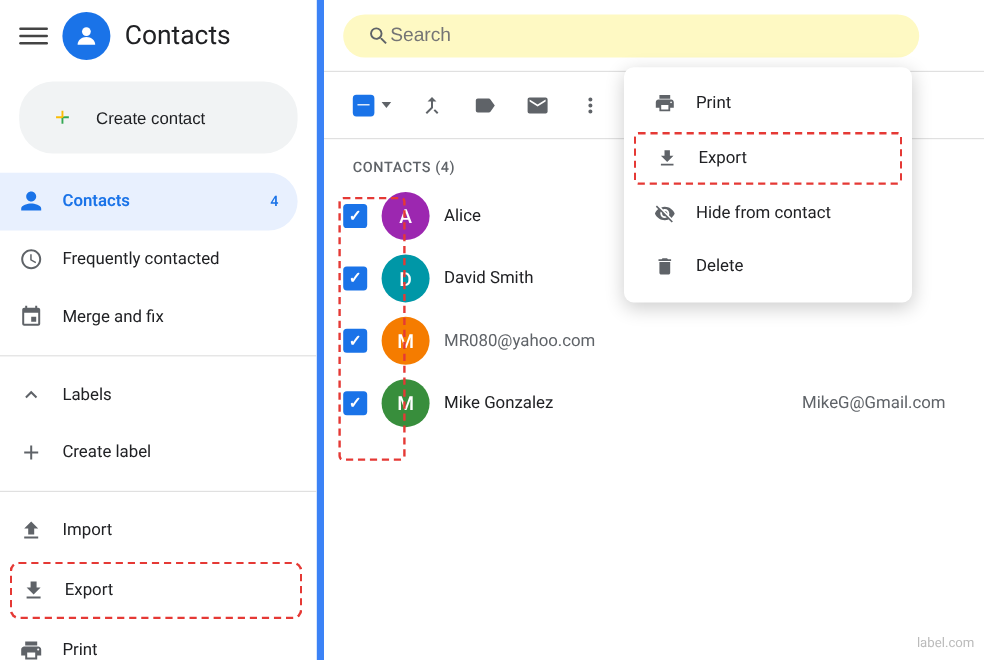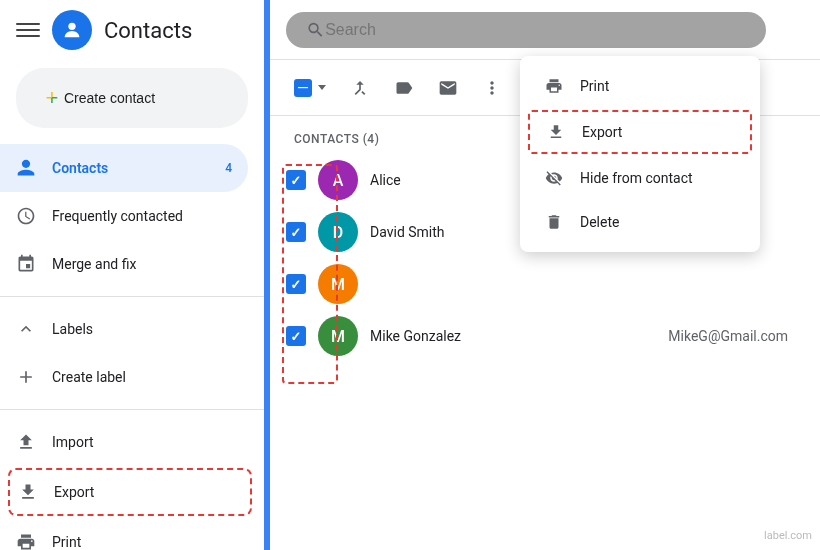--- a/index.html
+++ b/index.html
@@ -45,21 +45,21 @@
     .app-title {
       font-size: 22px;
       font-weight: 400;
       color: #202124;
     }
 
     .create-contact-btn {
       margin: 8px 16px 16px 16px;
       display: flex;
       align-items: center;
-      gap: 0;
+      gap: 16px;
       padding: 18px 24px;
       border-radius: 28px;
       background: #f1f3f4;
       border: none;
       cursor: pointer;
       font-size: 14px;
       color: #202124;
       font-weight: 500;
       width: calc(100% - 32px);
     }
@@ -147,21 +147,21 @@
       display: flex;
       align-items: center;
       padding: 0 16px;
       border-bottom: 1px solid #e0e0e0;
     }
 
     .search-box {
       display: flex;
       align-items: center;
       gap: 0;
-      background: #a3a3a3;
+      background: #fef9c3;
       border-radius: 24px;
       padding: 8px 20px;
       width: 480px;
     }
 
     .search-icon-svg {
       color: #5f6368;
     }
 
     .search-input {
@@ -511,20 +511,21 @@
     <div class="contact-row">
       <div class="contact-checkbox"></div>
       <div class="contact-avatar" style="background:#0097a7;">D</div>
       <span class="contact-name">David Smith</span>
       <span class="contact-email"></span>
     </div>
 
     <div class="contact-row">
       <div class="contact-checkbox"></div>
       <div class="contact-avatar" style="background:#f57c00;">M</div>
+      <span class="contact-email">MR080@yahoo.com</span>
     </div>
 
     <div class="contact-row">
       <div class="contact-checkbox"></div>
       <div class="contact-avatar" style="background:#388e3c;">M</div>
       <span class="contact-name">Mike Gonzalez</span>
       <span class="contact-email">MikeG@Gmail.com</span>
     </div>
 
     <div class="dashed-selection"></div>

